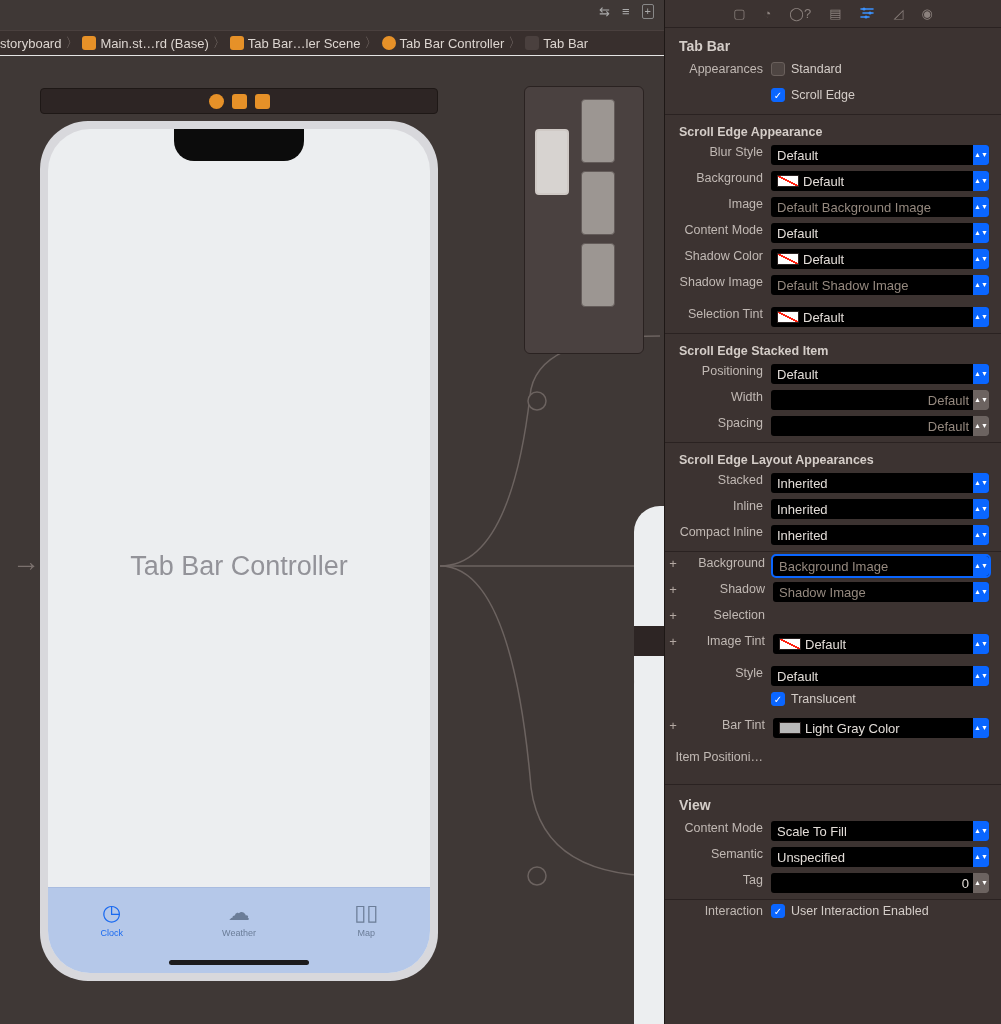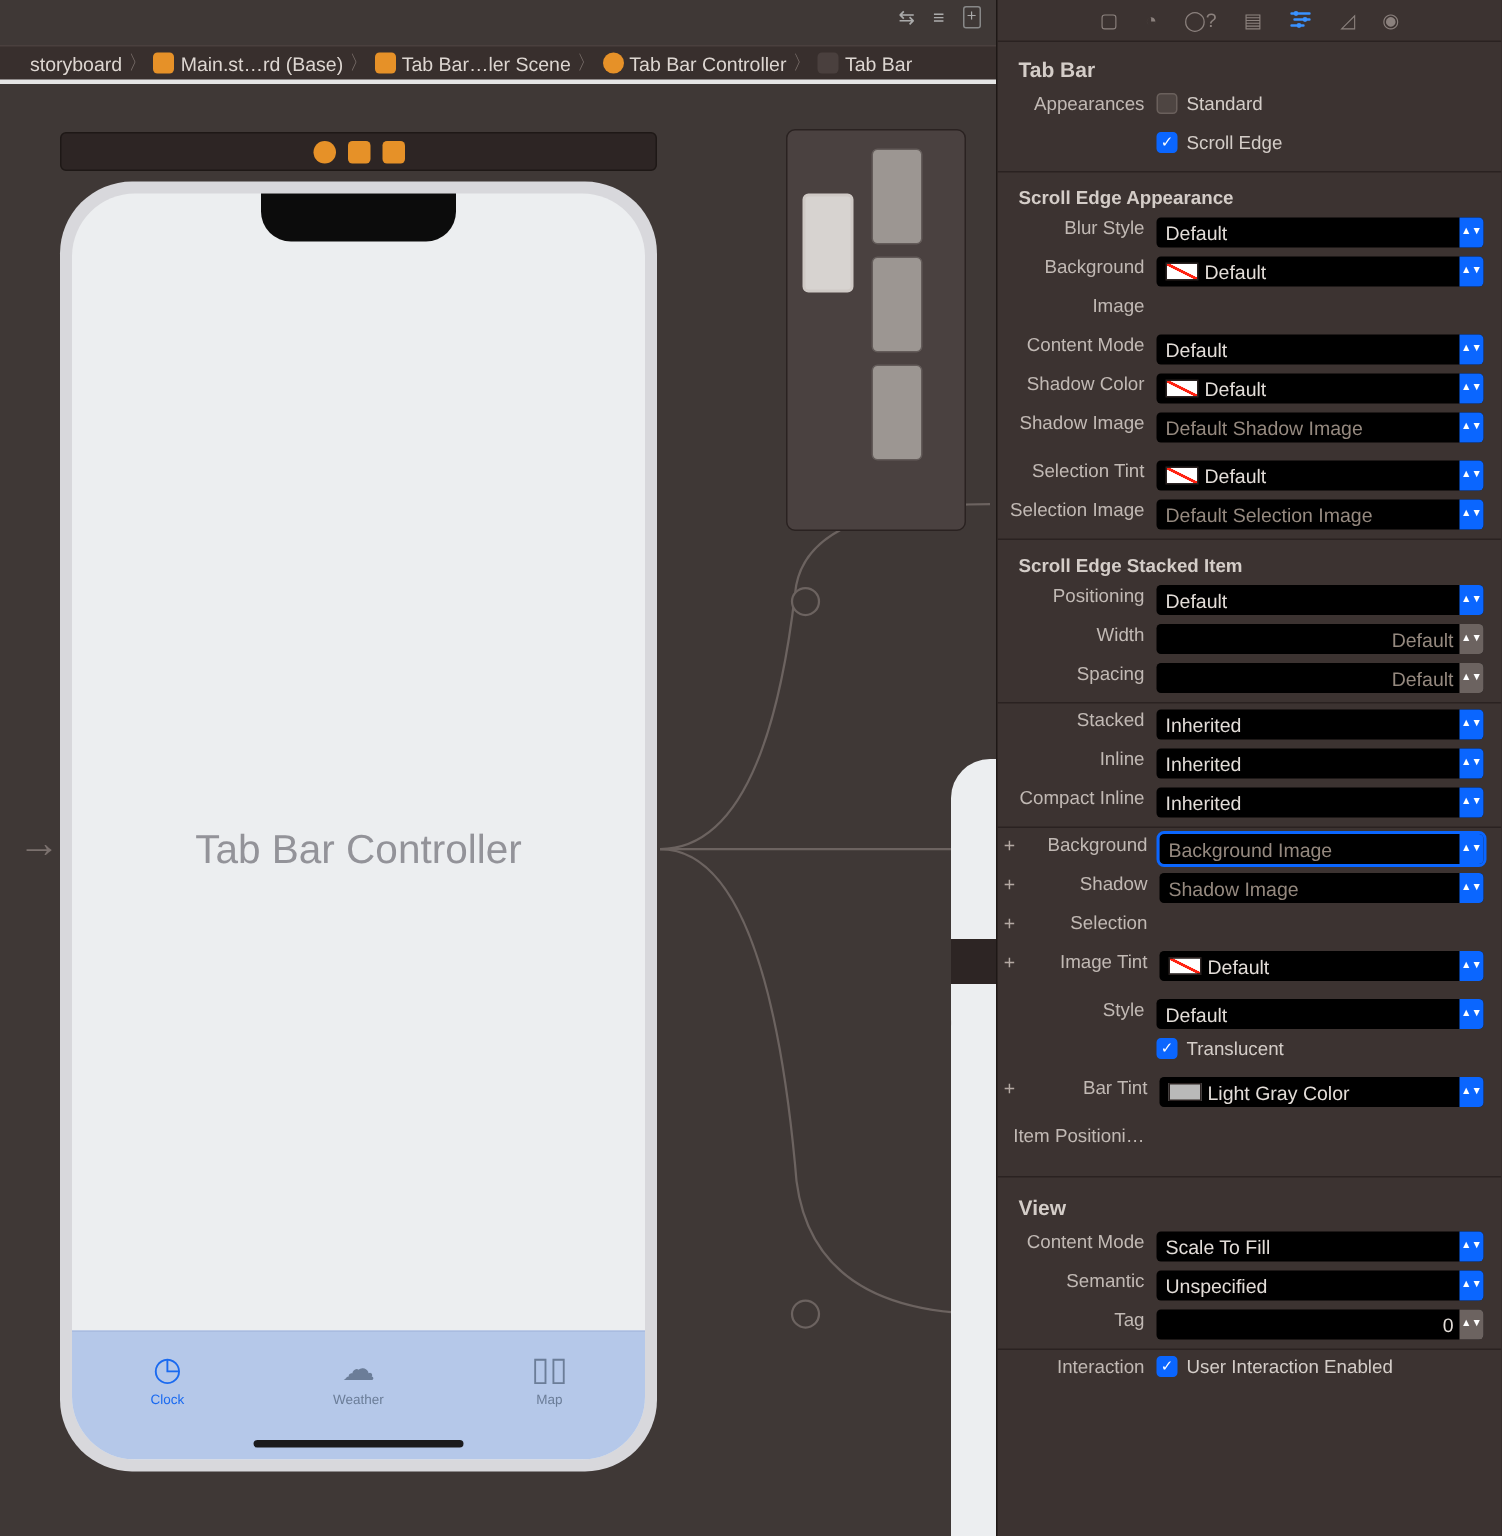--- a/index.html
+++ b/index.html
@@ -1,21 +1,21 @@
 <!DOCTYPE html>
 <html><head>
 <meta charset="utf-8">
 <style>
   * { margin:0; padding:0; box-sizing:border-box; font-family:-apple-system,"Helvetica Neue",Arial,sans-serif; font-size:13px; }
   body { background:#2a2221; color:#ccc6c1; width:1001px; height:1024px; overflow:hidden; display:flex; }
   
   .left { flex:0 0 664px; position:relative; background:#3f3836; }
   .toolbar-icons { position:absolute; top:4px; right:10px; display:flex; gap:12px; color:#aaa; }
   .toolbar-icons span { cursor:pointer; }
-  .breadcrumb { position:absolute; top:30px; left:0; right:0; height:26px; background:#382f2d; border-top:1px solid #4a403e; border-bottom:3px solid #e5e5e5; display:flex; align-items:center; padding:0 20px; font-size:12px; color:#ddd6d1; }
+  .breadcrumb { position:absolute; top:30px; left:0; right:0; height:26px; background:#382f2d; border-top:1px solid #4a403e; border-bottom:1px solid #e5e5e5; display:flex; align-items:center; padding:0 0; font-size:12px; color:#ddd6d1; }
   .breadcrumb .sep { color:#7a6f6b; margin:0 4px; }
   .breadcrumb .bc-icon { width:14px; height:14px; border-radius:3px; display:inline-block; margin-right:4px; vertical-align:-2px; }
   .canvas { position:absolute; top:56px; left:0; right:0; bottom:0; background:#3f3836; }
 
   
   .device { position:absolute; left:40px; top:65px; width:398px; height:860px; border-radius:48px; background:#d8d8dc; }
   .screen { position:absolute; inset:8px; border-radius:42px; background:#eceef0; overflow:hidden; }
   .notch { position:absolute; top:-2px; left:50%; transform:translateX(-50%); width:130px; height:34px; background:#0c0c0c; border-radius:0 0 20px 20px; }
   .center-label { position:absolute; top:50%; left:0; right:0; text-align:center; color:#939399; font-size:27px; font-weight:500; }
   .tabbar { position:absolute; left:0; right:0; bottom:0; height:86px; background:#b5c8e9; display:flex; border-top:1px solid #a9bce0; }
@@ -188,20 +188,24 @@
       <span class="label">Background</span>
     <div class="dropd">
         <span class="swatch none"></span>
         <span>Default</span>
         <span class="caret">▲▼</span>
       </div>
     </div>
 
   <div class="row">
       <span class="label">Image</span>
+    <div class="dropd placeholder">
+        <span>Default Background Image</span>
+        <span class="caret">▲▼</span>
+      </div>
     </div>
 
   <div class="row">
       <span class="label">Content Mode</span>
     <div class="dropd">
         <span>Default</span>
         <span class="caret">▲▼</span>
       </div>
     </div>
 
@@ -225,27 +229,20 @@
   <div style="height:6px;"></div>
   <div class="row">
       <span class="label">Selection Tint</span>
     <div class="dropd">
         <span class="swatch none"></span>
         <span>Default</span>
         <span class="caret">▲▼</span>
       </div>
     </div>
 
-  <div class="row">
-      <span class="label">Selection Image</span>
-    <div class="dropd placeholder">
-        <span>Default Selection Image</span>
-        <span class="caret">▲▼</span>
-      </div>
-    </div>
 
   <div class="divider"></div>
   <div class="section-title small">Scroll Edge Stacked Item</div>
 
   <div class="row">
       <span class="label">Positioning</span>
     <div class="dropd">
         <span>Default</span>
         <span class="caret">▲▼</span>
       </div>
@@ -261,20 +258,21 @@
 
   <div class="row">
       <span class="label">Spacing</span>
     <div class="dropd placeholder" style="justify-content:flex-end;">
         <span>Default</span>
         <span class="caret" style="background:#6c6360">▲▼</span>
       </div>
     </div>
 
   <div class="divider"></div>
+  <div class="section-title small">Scroll Edge Layout Appearances</div>
 
   <div class="row">
       <span class="label">Stacked</span>
     <div class="dropd">
         <span>Inherited</span>
         <span class="caret">▲▼</span>
       </div>
     </div>
 
   <div class="row">

